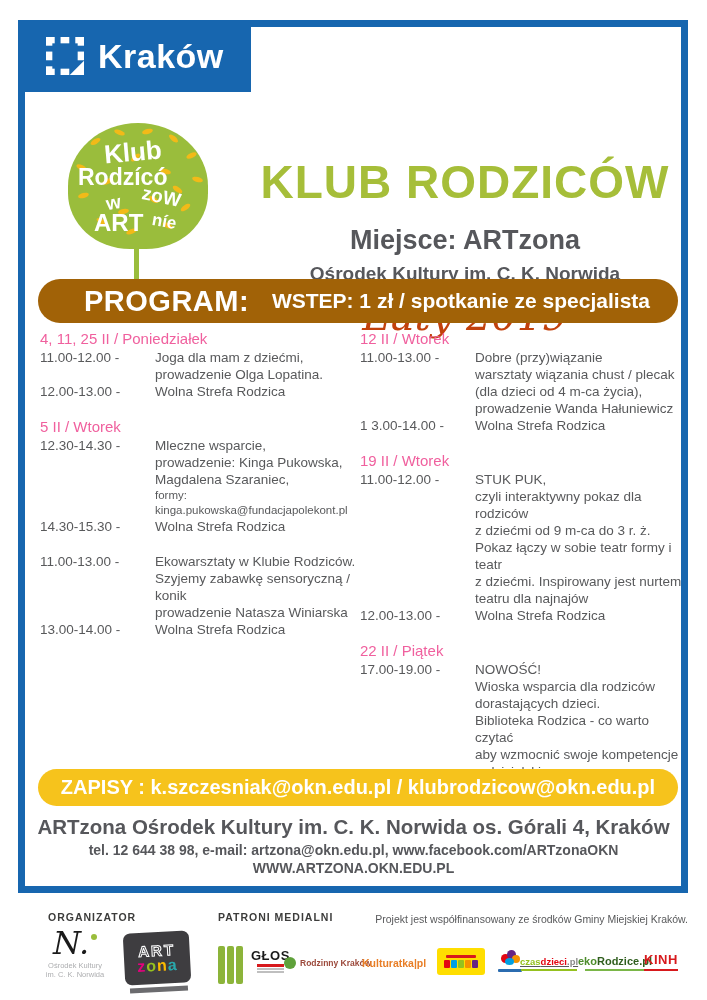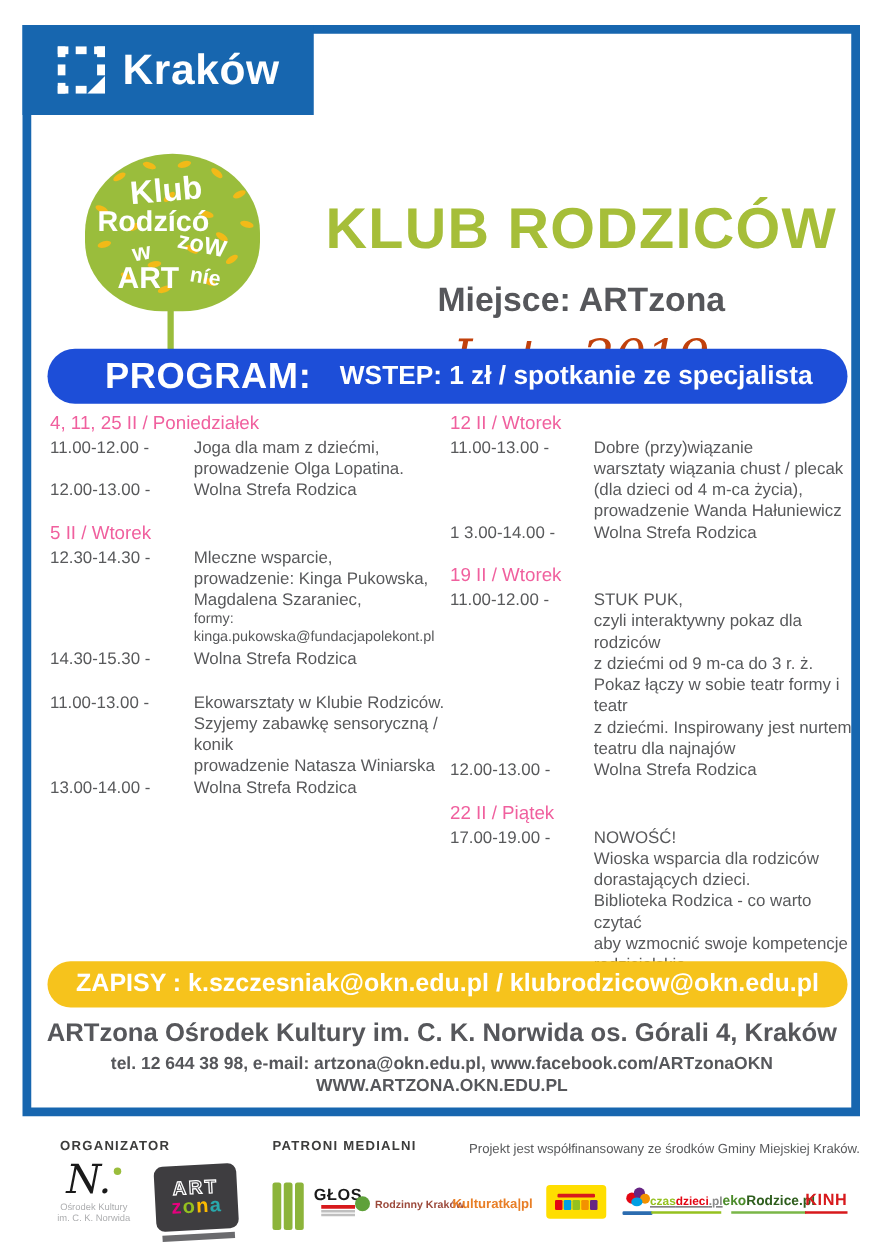--- a/index.html
+++ b/index.html
@@ -31,21 +31,21 @@
 
   
   .title-area{position:absolute;left:248px;top:110px;width:434px;text-align:center;margin-top:45px;}
   .main-title{color:#A6BE39;font-size:46px;font-weight:bold;letter-spacing:1px;margin:0;}
   .subtitle1{color:#56575B;font-size:27px;font-weight:bold;margin-top:16px;}
   .subtitle2{color:#56575B;font-size:19px;font-weight:bold;margin-top:7px;}
   .month{color:#c2410c;font-family:"DejaVu Serif",serif;font-style:italic;font-weight:normal;
     font-size:40px;margin-top:8px;}
 
   
-  .program-bar{position:absolute;left:38px;top:279px;width:640px;height:44px;background:#1d4ed8;
+  .program-bar{position:absolute;left:38px;top:279px;width:640px;height:44px;background:#a16207;
     border-radius:22px;display:flex;align-items:center;justify-content:space-between;
     padding:0 28px 0 46px;box-sizing:border-box;color:#fff;font-weight:bold;}
   .program-label{font-size:29px;letter-spacing:.5px;}
   .admission{font-size:21px;}
   .zapisy-bar{position:absolute;left:38px;top:769px;width:640px;height:37px;background:#F6C31C;
     border-radius:19px;display:flex;align-items:center;justify-content:center;
     color:#fff;font-weight:bold;font-size:20px;}
 
   
   .col{position:absolute;top:330px;}
@@ -177,20 +177,21 @@
     <span class="frag f3">w</span>
     <span class="frag f4">zoW</span>
     <span class="frag f5">ART</span>
     <span class="frag f6">níe</span>
   </div>
 </div>
 
 <div class="title-area">
   <h1 class="main-title">KLUB RODZICÓW</h1>
   <div class="subtitle1">Miejsce: ARTzona</div>
+  <div class="subtitle2">Ośrodek Kultury im. C. K. Norwida</div>
   <div class="month">Luty 2019</div>
 </div>
 
 <div class="program-bar">
   <span class="program-label">PROGRAM:</span>
   <span class="admission">WSTEP: 1 zł / spotkanie ze specjalista</span>
 </div>
 
 <div class="col col-left">
     <div class="session">

